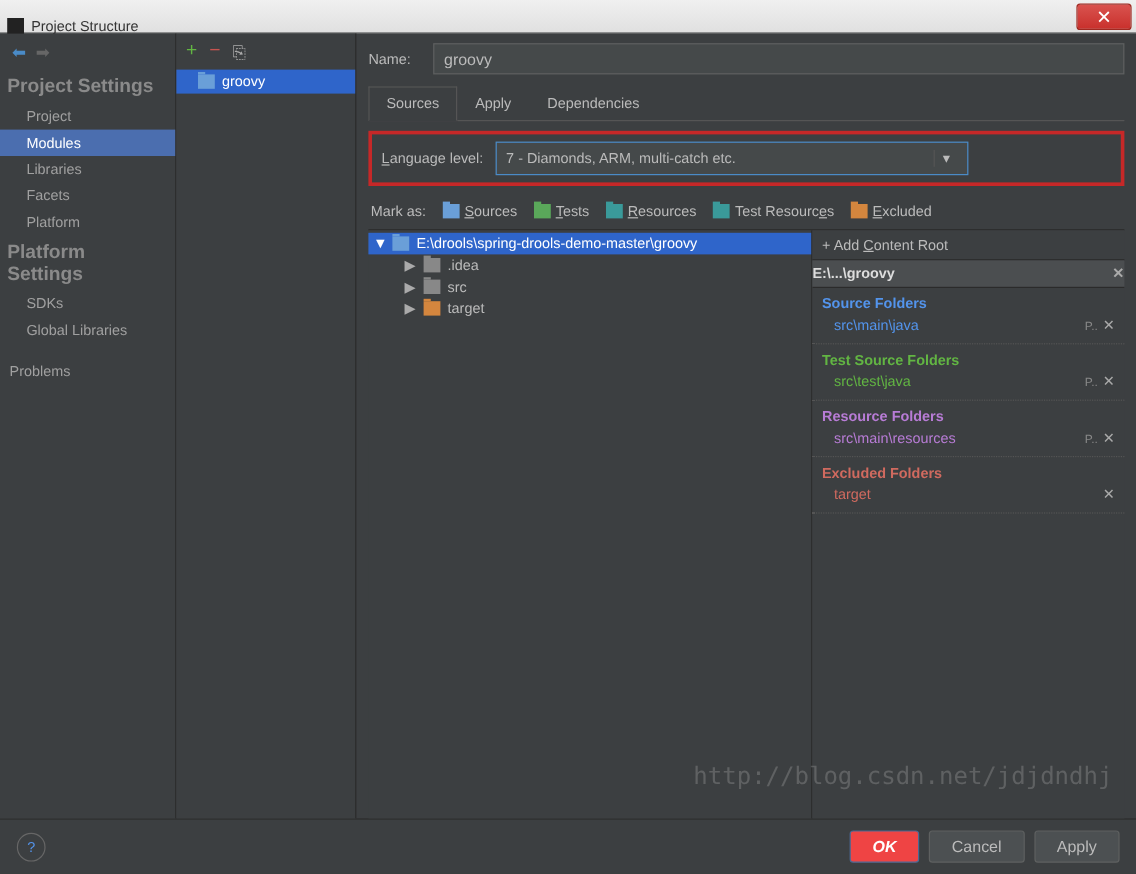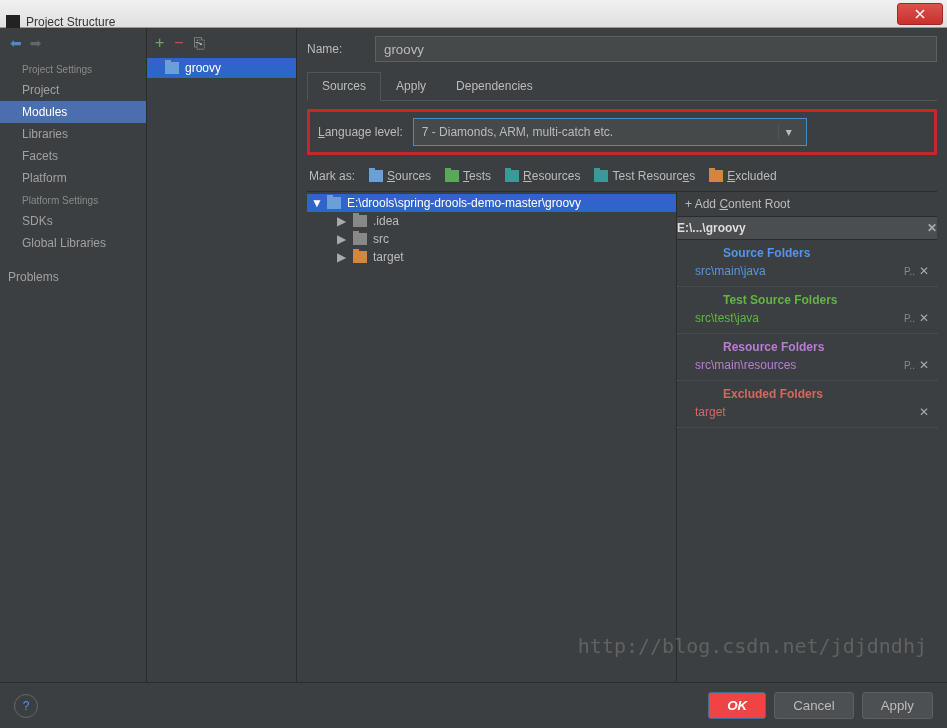--- a/index.html
+++ b/index.html
@@ -10,39 +10,39 @@
 .titlebar-icon { width: 14px; height: 14px; background: #222; }
 .titlebar-title { color: #333; font-size: 12px; }
 .close-btn { width: 46px; height: 22px; background: linear-gradient(#d9534f, #c9302c); border-radius: 3px; display: flex; align-items: center; justify-content: center; color: #fff; font-size: 14px; margin-right: 4px; cursor: pointer; border: 1px solid #a02820; }
 
 .main-content { display: flex; height: 654px; background: #3c3f41; }
 
 .left-panel { width: 147px; background: #3c3f41; border-right: 1px solid #2b2b2b; }
 .nav-arrows { height: 30px; display: flex; align-items: center; gap: 8px; padding-left: 10px; }
 .arrow-back { color: #4a8bc7; font-size: 14px; cursor: pointer; }
 .arrow-fwd { color: #666; font-size: 14px; cursor: pointer; }
-.section-header { color: #8a8a8a; font-weight: normal; font-size: 10px; padding: 6px 8px 4px 22px; }
+.section-header { color: #8a8a8a; font-weight: bold; font-size: 16px; padding: 6px 8px 4px 6px; }
 .nav-item { padding: 4px 8px 4px 22px; color: #a0a0a0; cursor: pointer; }
 .nav-item.selected { background: #4b6eaf; color: #fff; }
 
 .middle-panel { width: 150px; background: #3c3f41; border-right: 1px solid #2b2b2b; }
 .middle-toolbar { height: 30px; display: flex; align-items: center; gap: 10px; padding-left: 8px; }
 .tb-add { color: #62b543; font-size: 16px; cursor: pointer; }
 .tb-remove { color: #c75450; font-size: 16px; cursor: pointer; }
 .tb-copy { color: #aaa; font-size: 14px; cursor: pointer; }
 .module-row { display: flex; align-items: center; gap: 6px; padding: 3px 8px 3px 18px; background: #2f65ca; color: #fff; cursor: pointer; }
 .folder-icon { width: 14px; height: 12px; background: #6a9fd8; position: relative; display: inline-block; }
 .folder-icon::before { content: ''; position: absolute; top: -2px; left: 0; width: 6px; height: 2px; background: inherit; }
 .folder-icon.gray { background: #888; }
 .folder-icon.orange { background: #d4863e; }
 .folder-icon.teal { background: #3a9a9a; }
 .folder-icon.green { background: #5aa85a; }
 
 .right-panel { flex: 1; display: flex; flex-direction: column; padding: 8px 10px 0 10px; }
-.name-row { display: flex; align-items: center; gap: 24px; margin-bottom: 10px; }
+.name-row { display: flex; align-items: center; gap: 10px; margin-bottom: 10px; }
 .name-label { color: #bbb; min-width: 44px; }
 .name-input { flex: 1; background: #45494a; border: 1px solid #5e6060; color: #bbb; padding: 4px 8px; height: 26px; }
 
 .tabs { display: flex; border-bottom: 1px solid #555; margin-bottom: 8px; }
 .tab { padding: 6px 14px; color: #bbb; cursor: pointer; border: 1px solid transparent; }
 .tab.active { border: 1px solid #555; border-bottom: 1px solid #3c3f41; margin-bottom: -1px; background: #3c3f41; }
 
 .lang-row { display: flex; align-items: center; gap: 10px; padding: 6px 8px; border: 3px solid #c62828; margin-bottom: 10px; }
 .lang-label { color: #bbb; }
 .lang-select { flex: 0.76; background: #45494a; border: 1px solid #4a8bc7; color: #bbb; padding: 4px 8px; height: 28px; display: flex; align-items: center; justify-content: space-between; cursor: pointer; }
@@ -58,21 +58,21 @@
 .tree-row { display: flex; align-items: center; gap: 6px; padding: 2px 4px; color: #bbb; cursor: pointer; }
 .tree-row.root { background: #2f65ca; color: #fff; }
 .tree-arrow { width: 10px; color: #aaa; }
 .tree-row.root .tree-arrow { color: #fff; }
 
 .roots-panel { width: 260px; background: #3c3f41; font-size: 12px; }
 .roots-header { display: flex; align-items: center; justify-content: space-between; padding: 5px 8px; color: #bbb; border-bottom: 1px solid #2b2b2b; }
 .roots-header span.plus { color: #bbb; }
 .roots-path-row { background: #4b4e50; padding: 4px 0; color: #ddd; font-weight: bold; display: flex; justify-content: space-between; border-bottom: 1px solid #2b2b2b; }
 .roots-path-row .x { color: #aaa; cursor: pointer; }
-.roots-section { padding: 6px 8px 2px 8px; font-weight: bold; margin-left: 38px; }
+.roots-section { padding: 6px 8px 2px 8px; font-weight: bold; }
 .roots-section.blue { color: #5394ec; }
 .roots-section.green { color: #62b543; }
 .roots-section.purple { color: #b87cd6; }
 .roots-section.red { color: #d06a5f; }
 .roots-item { display: flex; justify-content: space-between; padding: 2px 8px 8px 18px; border-bottom: 1px dotted #555; }
 .roots-item .x { color: #aaa; cursor: pointer; }
 .roots-item .px { color: #888; font-size: 10px; margin-right: 4px; }
 .roots-item.blue { color: #5394ec; }
 .roots-item.green { color: #62b543; }
 .roots-item.purple { color: #b87cd6; }

